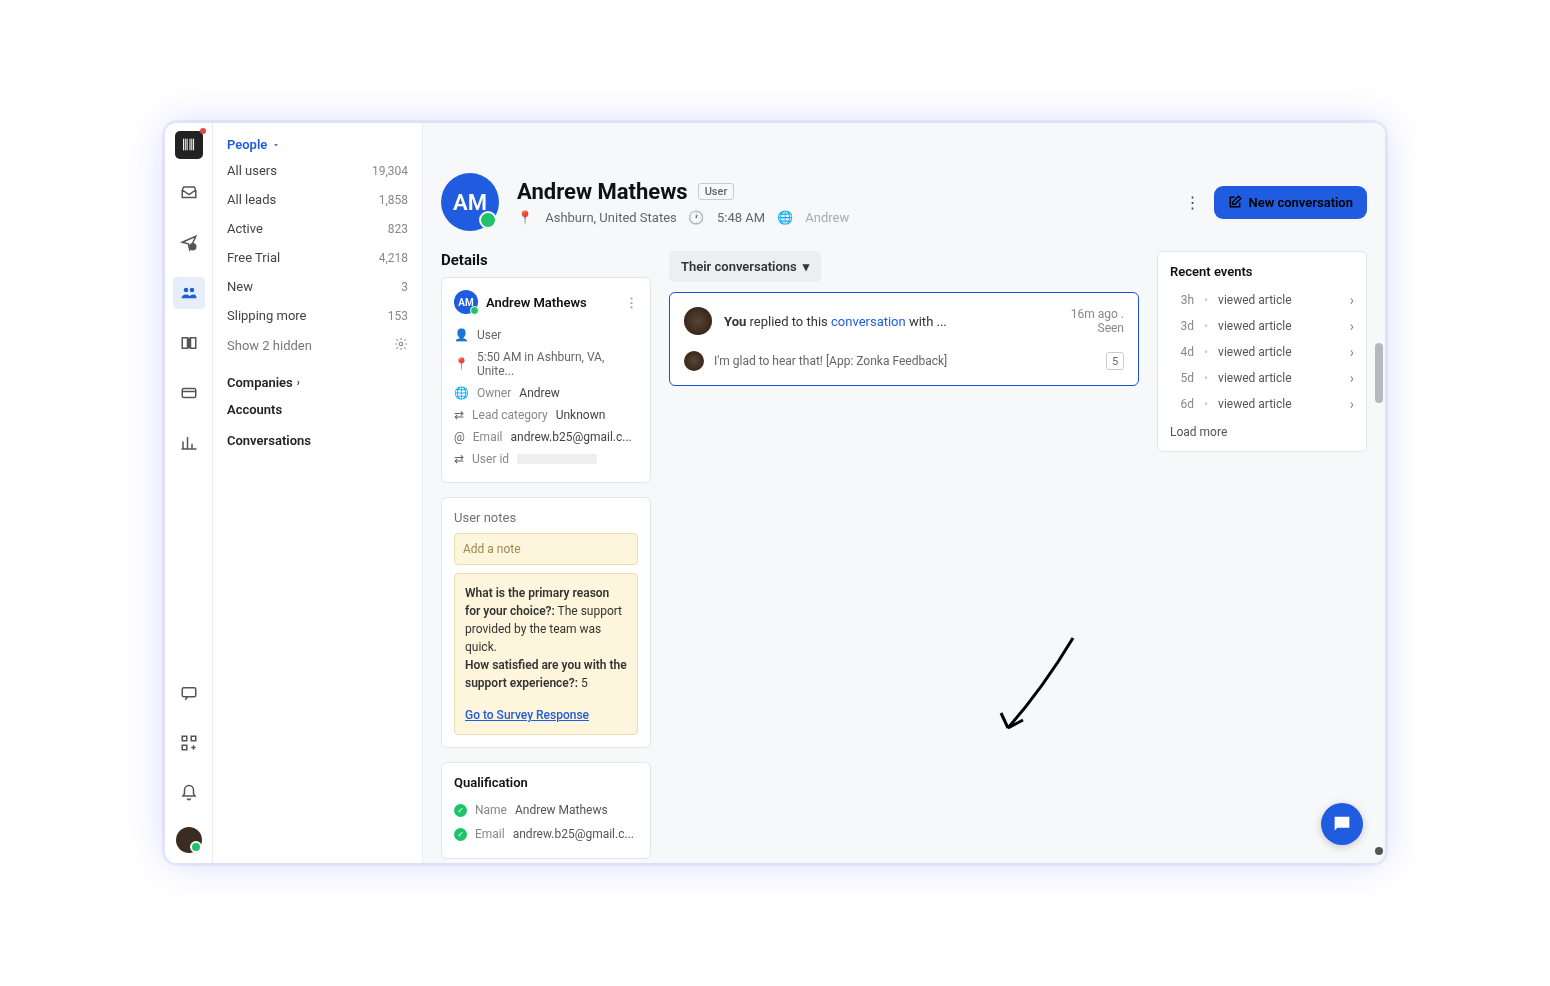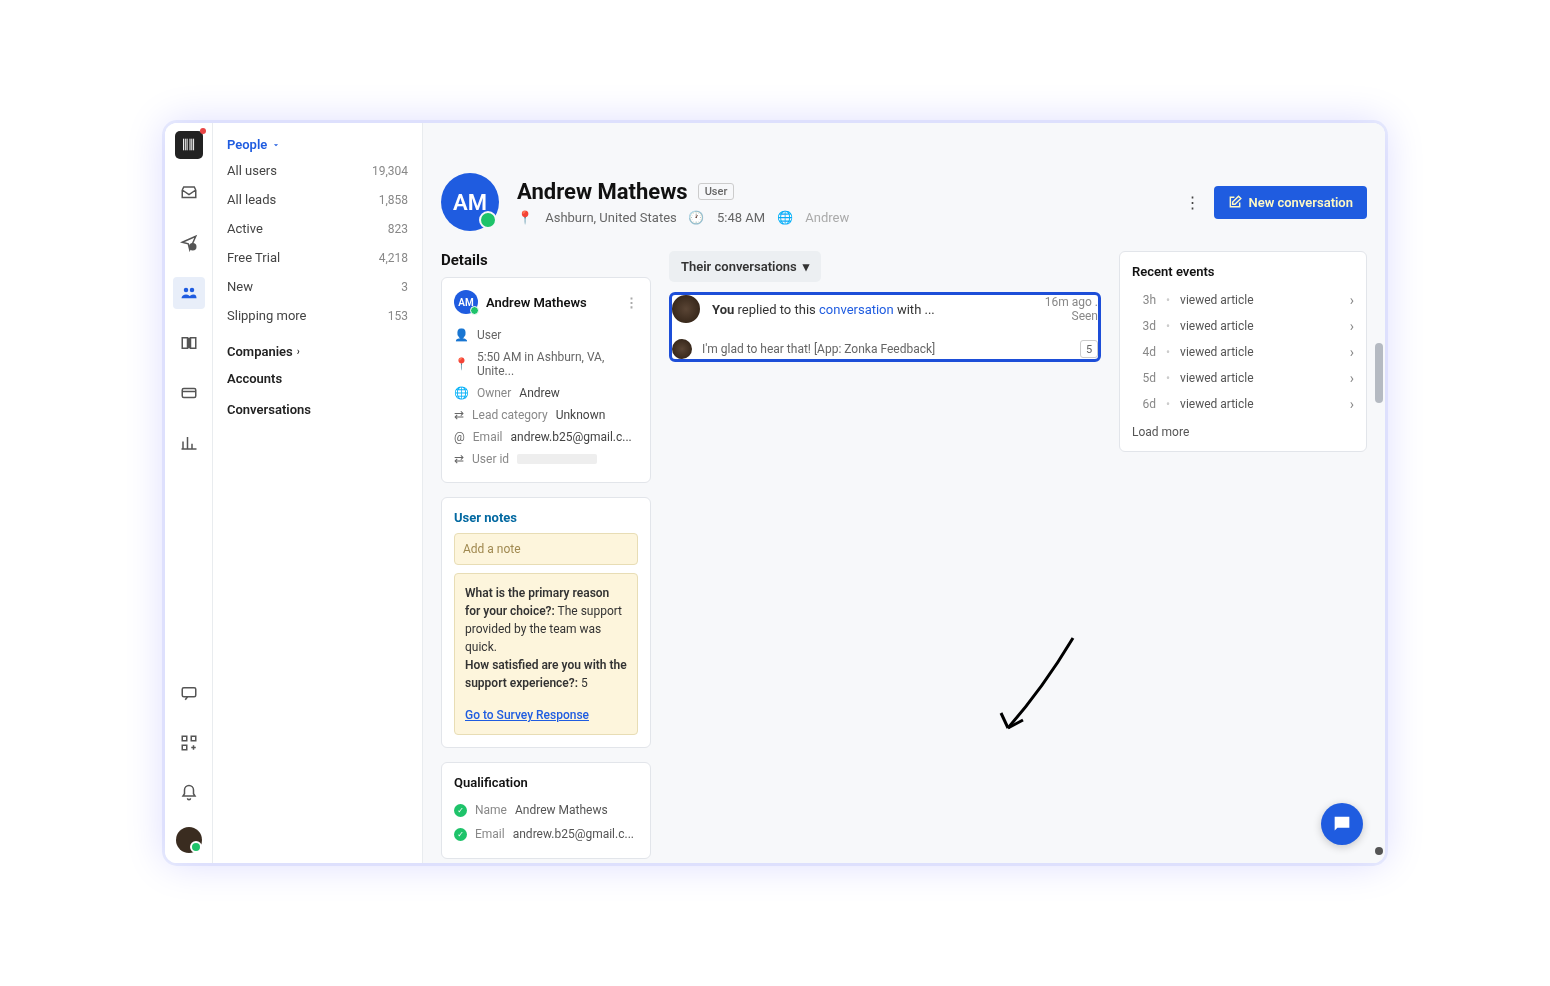--- a/index.html
+++ b/index.html
@@ -31,47 +31,47 @@
 .hamburger { width: 18px; color: #222; cursor: pointer; }
 .profile-header { padding: 30px 18px 20px 18px; display: flex; align-items: center; justify-content: space-between; background: #f7f8fa; position: relative; }
 .profile-left { display: flex; align-items: center; gap: 18px; }
 .avatar-lg { width: 58px; height: 58px; border-radius: 50%; background: #1f5ce0; color: #fff; display: flex; align-items: center; justify-content: center; font-size: 22px; font-weight: 600; position: relative; }
 .avatar-lg::after { content: ''; position: absolute; bottom: 2px; right: 2px; width: 14px; height: 14px; background: #1ec36a; border: 2px solid #f7f8fa; border-radius: 50%; }
 .ph-name { font-size: 22px; font-weight: 700; color: #111; display: flex; align-items: center; gap: 10px; }
 .badge { font-size: 11px; color: #666; border: 1px solid #ccc; border-radius: 3px; padding: 1px 6px; font-weight: 500; }
 .ph-meta { display: flex; align-items: center; gap: 12px; color: #666; font-size: 13px; margin-top: 6px; }
 .ph-meta .icn { color: #888; }
 .ph-right { display: flex; align-items: center; gap: 10px; }
-.btn-primary { background: #1f5ce0; color: #fef9c3; border: none; border-radius: 4px; padding: 9px 14px; font-size: 13px; font-weight: 600; display: flex; align-items: center; gap: 6px; cursor: pointer; }
+.btn-primary { background: #1f5ce0; color: #000000; border: none; border-radius: 9px; padding: 9px 14px; font-size: 13px; font-weight: 600; display: flex; align-items: center; gap: 6px; cursor: pointer; }
 .dots { color: #444; cursor: pointer; padding: 4px; }
 .map-dot { position: absolute; top: 65px; right: 335px; width: 8px; height: 8px; background: #1f5ce0; border-radius: 50%; }
 
 .content { display: flex; gap: 18px; padding: 0 18px 20px; align-items: flex-start; }
 .col-left { width: 210px; display: flex; flex-direction: column; gap: 14px; }
 .col-mid { flex: 1; }
-.col-right { width: 248px; }
+.col-right { width: 210px; }
 
 .section-title { font-size: 15px; font-weight: 700; color: #111; margin-bottom: 8px; }
 .card { background: #fff; border: 1px solid #e2e5ea; border-radius: 6px; padding: 12px; font-size: 12px; color: #555; }
 .card-head { display: flex; align-items: center; gap: 8px; margin-bottom: 10px; font-weight: 600; color: #111; font-size: 13px; }
 .avatar-xs { width: 24px; height: 24px; border-radius: 50%; background: #1f5ce0; color: #fff; display: flex; align-items: center; justify-content: center; font-size: 10px; font-weight: 600; position: relative; }
 .avatar-xs::after { content: ''; position: absolute; bottom: -1px; right: -1px; width: 7px; height: 7px; background: #1ec36a; border: 1.5px solid #fff; border-radius: 50%; }
 .card-row { display: flex; align-items: center; gap: 8px; padding: 4px 0; color: #666; }
 .card-row .lbl { color: #888; min-width: 88px; }
 .card-row .val { color: #444; }
 .card .more { color: #aaa; margin-left: auto; }
 
 .note-input { background: #fdf5dc; border: 1px solid #e8ddb5; border-radius: 4px; padding: 8px; color: #a08950; font-size: 12px; margin-bottom: 8px; }
 .note-box { background: #fdf5dc; border: 1px solid #e8ddb5; border-radius: 4px; padding: 10px; font-size: 12px; color: #333; line-height: 1.5; }
 .note-box .link { color: #1f5ce0; text-decoration: underline; display: block; margin-top: 14px; font-weight: 500; }
 .q-row { display: flex; align-items: center; gap: 8px; padding: 5px 0; font-size: 12px; }
 .check { width: 13px; height: 13px; border-radius: 50%; background: #1ec36a; color: #fff; display: flex; align-items: center; justify-content: center; font-size: 8px; }
 
 .tabs { display: inline-flex; background: #eceff2; border-radius: 5px; padding: 8px 12px; font-size: 13px; font-weight: 600; color: #333; align-items: center; gap: 6px; cursor: pointer; margin-bottom: 10px; }
-.conv { background: #fff; border: 3px solid #1d4ed8; border-radius: 6px; margin-bottom: 12px; }
+.conv { background: #fff; border: 1px solid #1d4ed8; border-radius: 6px; padding: 14px; margin-bottom: 12px; }
 .conv-row { display: flex; align-items: center; gap: 12px; }
 .conv-av { width: 28px; height: 28px; border-radius: 50%; background: #3a2c20; background-image: radial-gradient(#5a4535, #2a1c10); }
 .conv-av.sm { width: 20px; height: 20px; }
 .conv-txt { font-size: 13px; color: #333; }
 .conv-txt .b { font-weight: 700; }
 .conv-txt .c { color: #1f5ce0; }
 .conv-meta { margin-left: auto; text-align: right; font-size: 12px; color: #888; }
 .conv-reply { display: flex; align-items: center; gap: 10px; padding-top: 16px; font-size: 12px; color: #666; }
 .score-box { margin-left: auto; border: 1px solid #ccc; border-radius: 3px; width: 18px; height: 18px; display: flex; align-items: center; justify-content: center; font-size: 11px; }
 
@@ -179,20 +179,27 @@
         <span class="cnt">4,218</span>
       </div>
     <div class="sb-item">
         <span>New</span>
         <span class="cnt">3</span>
       </div>
     <div class="sb-item">
         <span>Slipping more</span>
         <span class="cnt">153</span>
       </div>
+    <div class="sb-item show-hidden">
+        <span>Show 2 hidden</span>
+        <span><svg width="14" height="14" viewBox="0 0 24 24" fill="none" stroke="#888" stroke-width="2">
+            <circle cx="12" cy="12" r="3"></circle>
+            <path d="M12 2v3M12 19v3M4.2 4.2l2.1 2.1M17.7 17.7l2.1 2.1M2 12h3M19 12h3M4.2 19.8l2.1-2.1M17.7 6.3l2.1-2.1"></path>
+          </svg></span>
+      </div>
     <div class="sb-section">
         <span>Companies</span> 
         <span style="font-size:10px">›</span>
       </div>
     <div class="sb-link">Accounts</div>
     <div class="sb-link">Conversations</div>
   </div>
 
   <div class="main">
     <div class="topbar">
@@ -267,21 +274,21 @@
               </div>
             <div class="card-row">
                 <span>⇄</span>
                 <span class="lbl" style="min-width:auto">User id</span>
                 <span style="background:#eee;width:80px;height:10px;border-radius:2px"></span>
               </div>
           </div>
         </div>
 
         <div class="card">
-          <div style="font-weight:700;color:#0369a1;font-size:13px;margin-bottom:8px">User notes</div>
+          <div style="font-weight:400;color:#737373;font-size:13px;margin-bottom:8px">User notes</div>
           <div class="note-input">Add a note</div>
           <div class="note-box">
             <span style="font-weight:600">What is the primary reason for your choice?:</span><span> The support provided by the team was quick.</span>
             <br>
             <span style="font-weight:600">How satisfied are you with the support experience?:</span><span> 5</span>
             <a class="link">Go to Survey Response</a>
           </div>
         </div>
 
         <div class="card">

